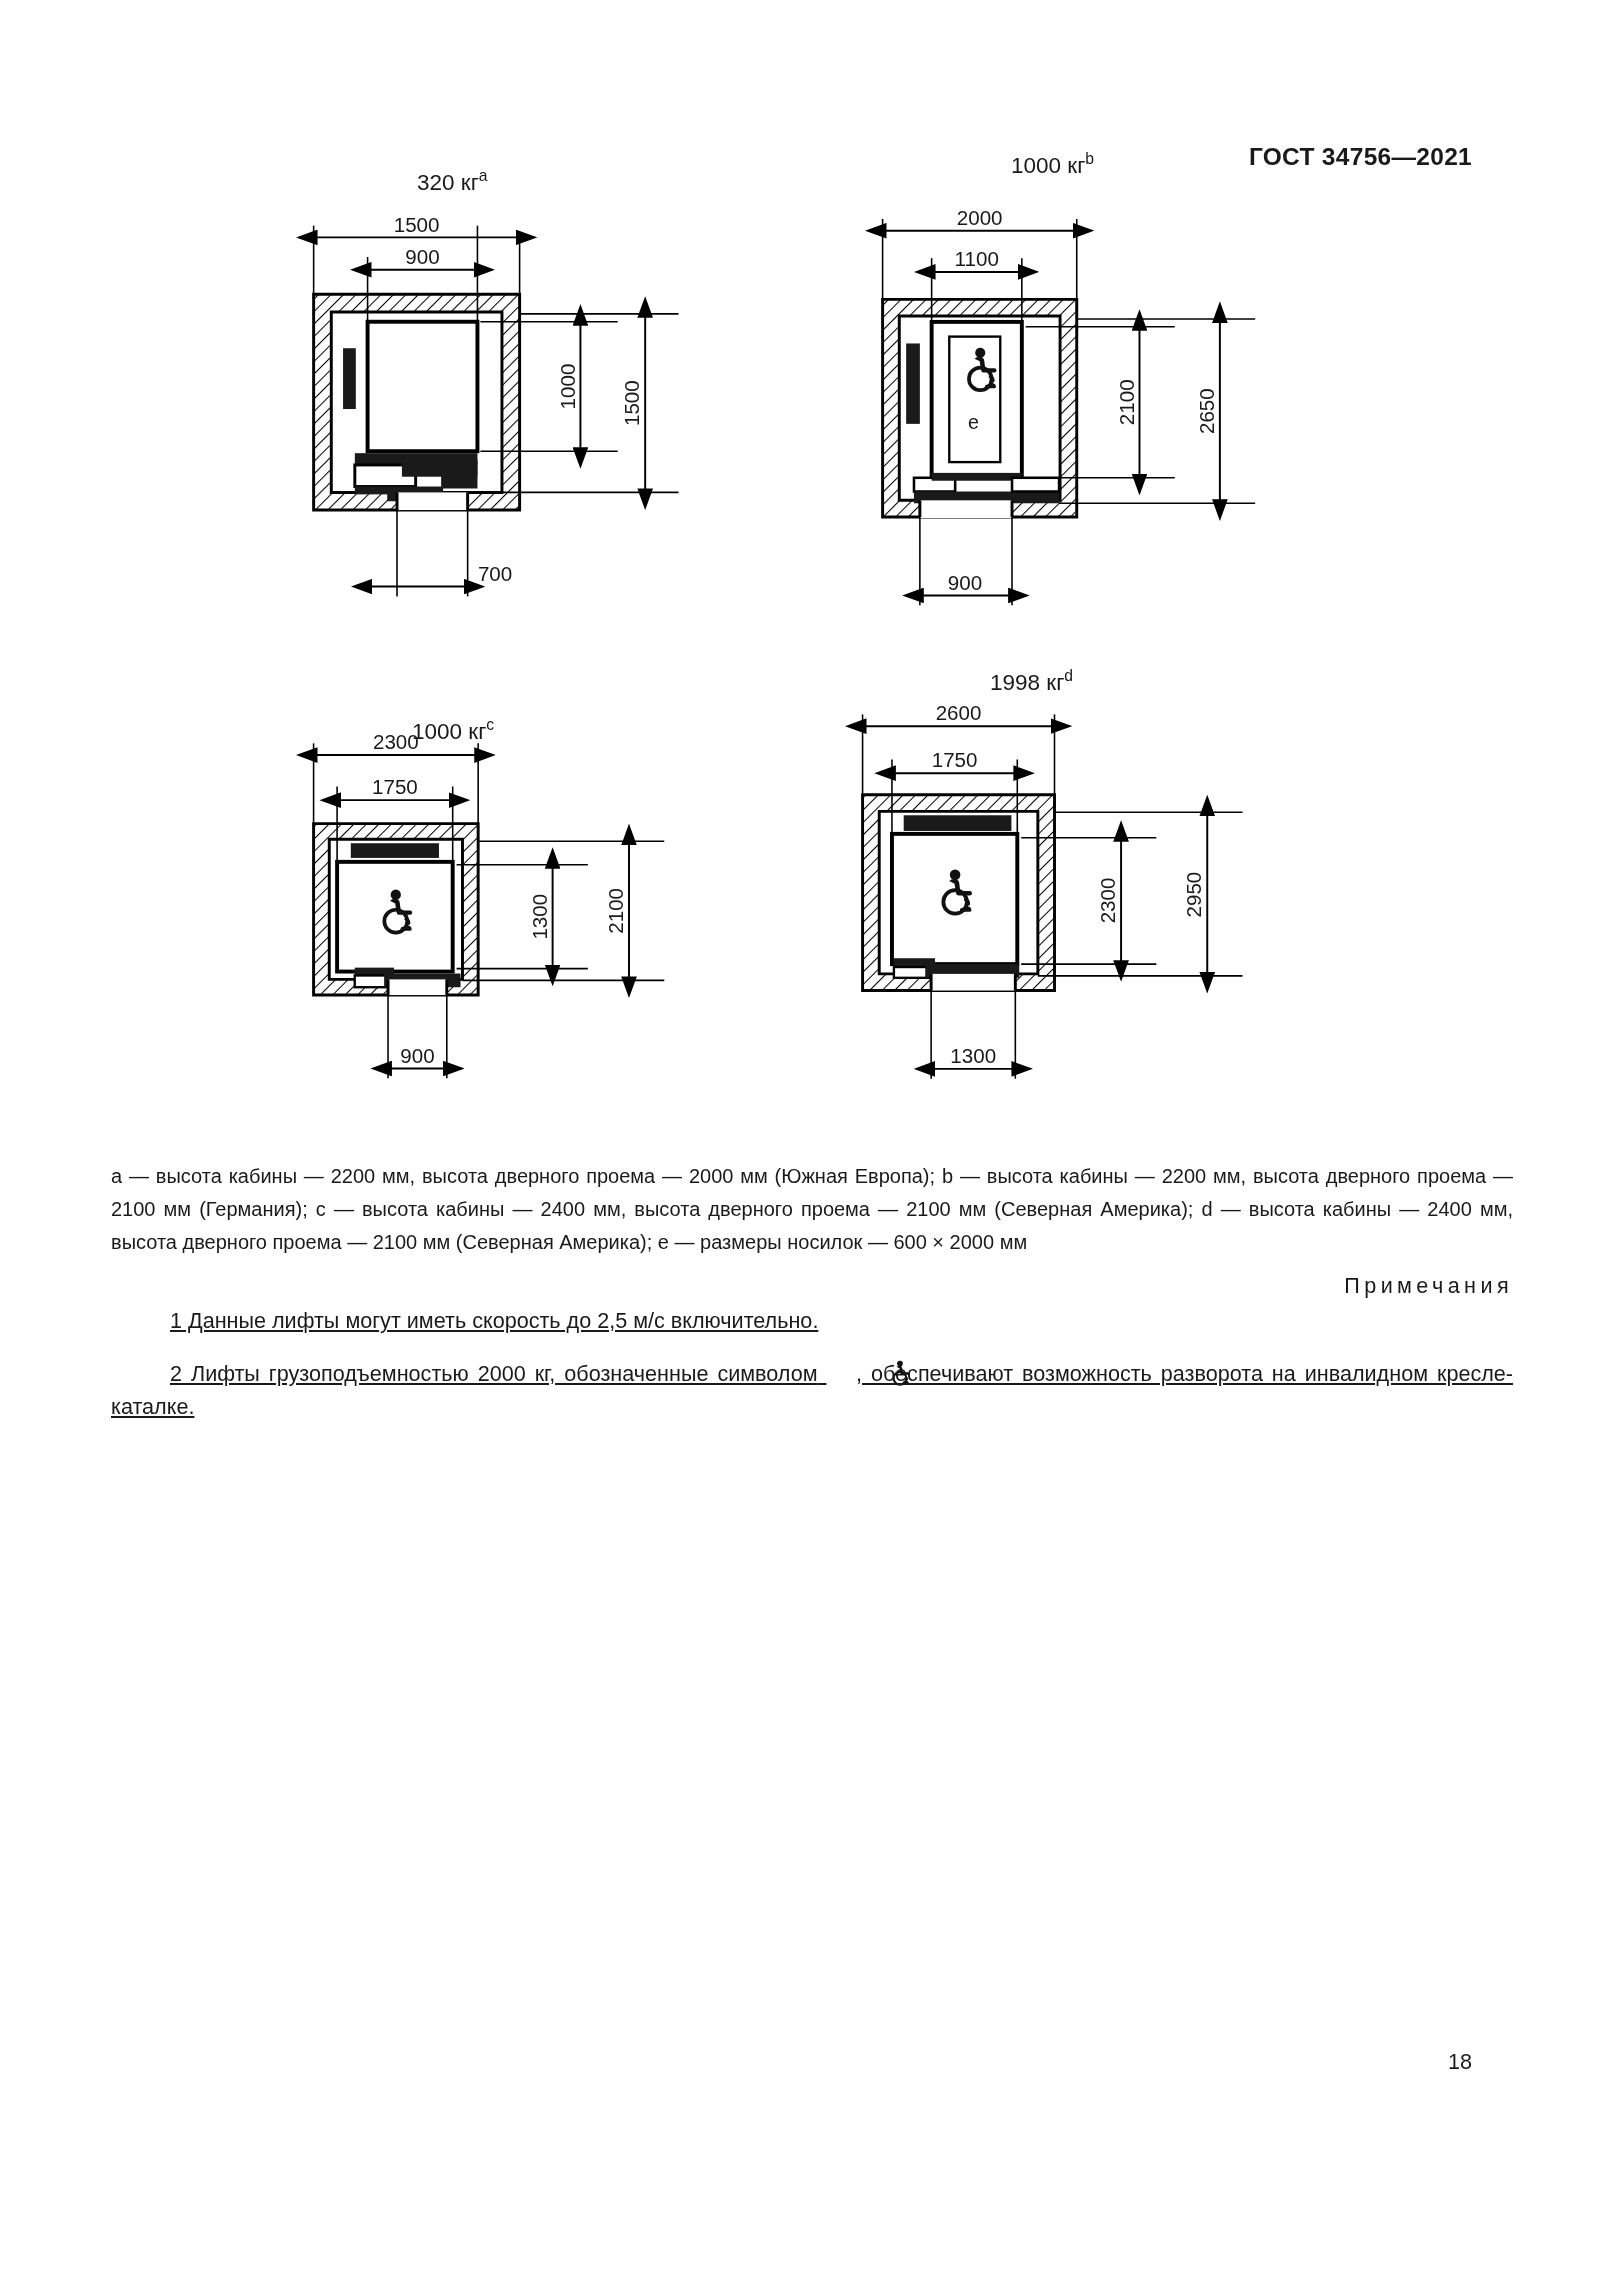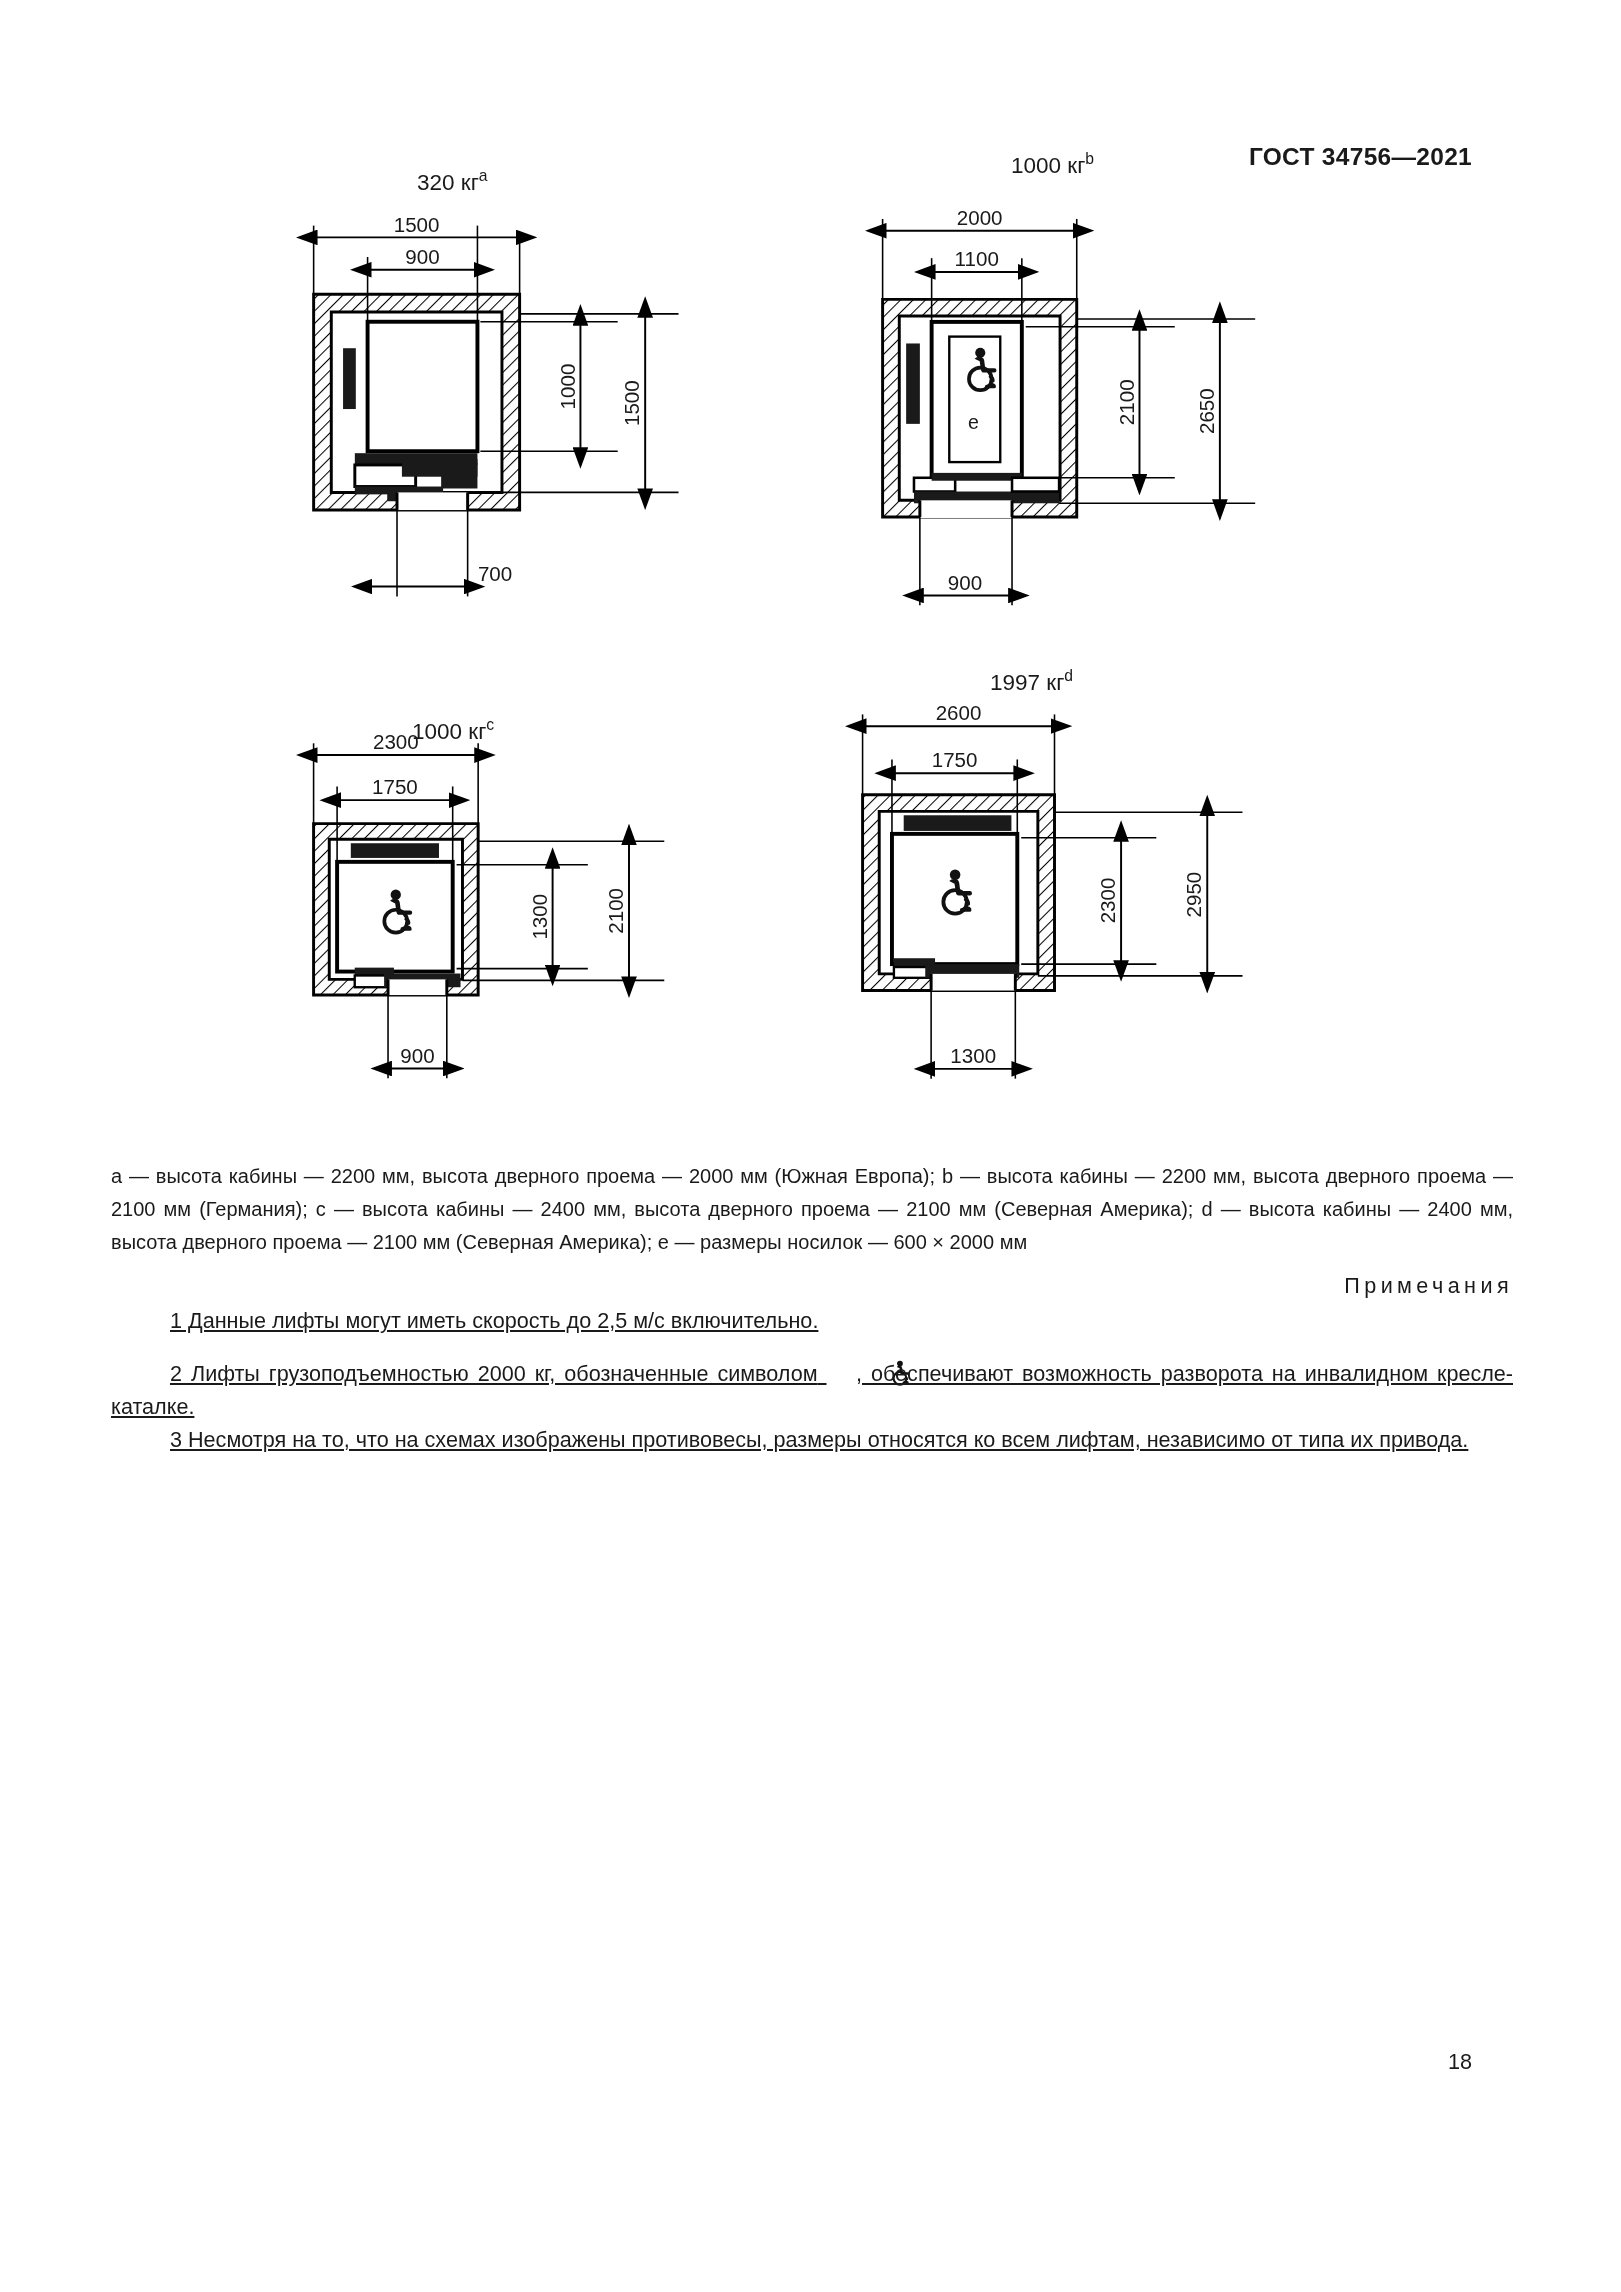--- a/index.html
+++ b/index.html
@@ -303,21 +303,21 @@
 
         <line x1="96" y1="305" x2="96" y2="390" stroke="#000" stroke-width="1.6"></line>
         <line x1="156" y1="305" x2="156" y2="390" stroke="#000" stroke-width="1.6"></line>
         <line x1="98" y1="380" x2="154" y2="380" stroke="#000" stroke-width="2" marker-start="url(#arrL)" marker-end="url(#arrR)"></line>
         <text class="dimtext" x="126" y="374" font-size="21" text-anchor="middle" fill="#1a1a1a">900</text>
       </svg>
     </div>
 
     <div class="fig" style="left:843px; top:461px; width:470px; height:510px;">
       <div class="fig-title" style="left:147px; top:0px;">
-        <span>1997 кг</span><sup>d</sup>
+        <span>1998 кг</span><sup>d</sup>
       </div>
 
       <svg class="svgwrap" width="470" height="510" viewBox="0 0 480 520">
         <defs>
           <pattern id="hatchD" width="9" height="9" patternTransform="rotate(45)" patternUnits="userSpaceOnUse">
             <line x1="0" y1="0" x2="0" y2="9" stroke="#000" stroke-width="2.1"></line>
           </pattern>
         </defs>
 
         <path d="M20,130 H216 V330 H20 Z M37,147 H199 V313 H37 Z" fill="url(#hatchD)" fill-rule="evenodd" stroke="#000" stroke-width="3"></path>
@@ -384,20 +384,19 @@
       <span class="inline-wheelchair">
         <svg viewBox="0 0 640 640" width="25.5" height="27.4" fill="#111">
           <circle cx="300" cy="90" r="72"></circle>
           <path d="M220,175 q20,-28 70,-28 q58,0 66,54 l14,110 l130,0 q30,0 30,30 q0,30 -30,30 l-150,0 q-34,0 -40,-40 l-18,-120 z"></path>
           <circle cx="300" cy="460" r="160" fill="none" stroke="#111" stroke-width="52"></circle>
           <path d="M440,400 q64,22 64,84 q0,26 -22,26 q-22,0 -26,-26 q-4,-36 -40,-50 z"></path>
           <path d="M470,520 q52,6 52,52 q0,22 -26,22 l-104,0 q-26,0 -26,-26 q0,-26 26,-26 z"></path>
         </svg>
       </span><span>, обеспечивают возможность разворота на инвалидном кресле-каталке.</span>
     </p>
-    <p class="note-p">3  Несмотря на то, что на схемах изображены противовесы, размеры относятся ко всем лифтам, независимо от типа их привода.</p>
   </div>
 
 
   <div class="pageno">18</div>
 
 </div>
 
 
 </body></html>

